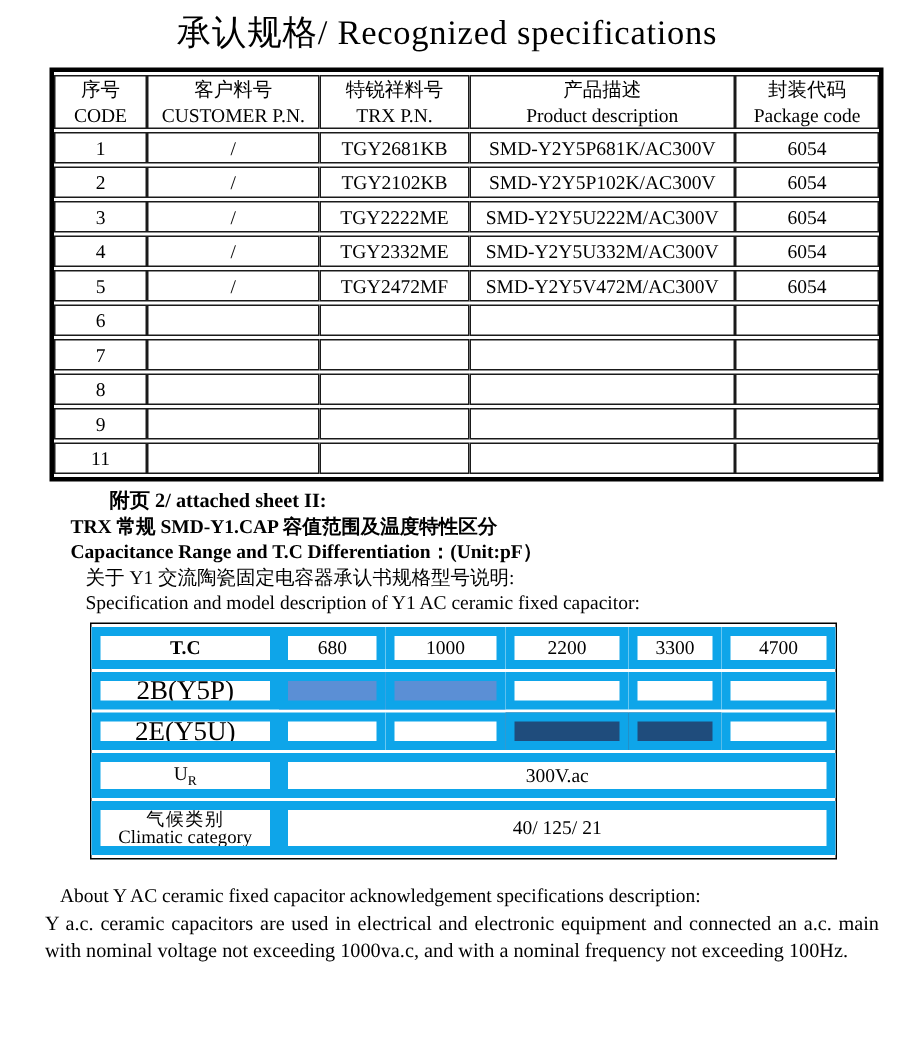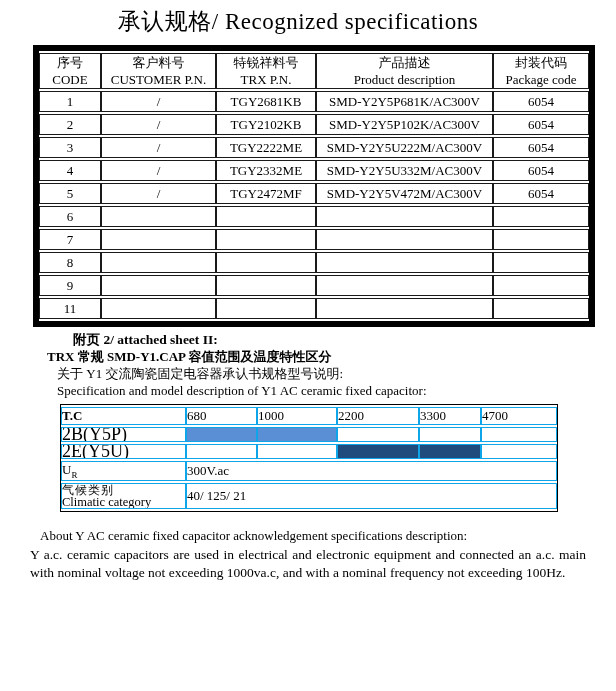--- a/index.html
+++ b/index.html
@@ -17,21 +17,21 @@
     letter-spacing: 0.5px;
     margin-bottom: 8px;
   }
 
   
   table.spec {
     margin-left: 33px;
     width: 550px;
     border-collapse: separate;
     border-spacing: 0 2px;
-    border: 6px solid #000000;
+    border: 3px solid #000000;
     table-layout: fixed;
   }
   table.spec th, table.spec td {
     border: 1px solid #1a1a1a;
     text-align: center;
     vertical-align: middle;
     font-size: 13px;
     font-weight: normal;
     background: #fff;
     padding: 0 2px;
@@ -57,22 +57,22 @@
   
   table.tc {
     margin: 5px 0 0 60px;
     width: 496px;
     border-collapse: separate;
     border-spacing: 0 2px;
     border: 1px solid #000;
     table-layout: fixed;
   }
   table.tc th, table.tc td {
-    border: 1px solid #0ea5e9;
-    text-align: left;
+    border: 6px solid #0ea5e9;
+    text-align: center;
     vertical-align: middle;
     font-size: 13px;
     font-weight: normal;
     background: #fff;
     padding: 0;
     overflow: hidden;
   }
   table.tc th.tc-head { font-weight: bold; height: 18px; }
   table.tc th { height: 18px; }
   .tcc-label { width: 125px; }
@@ -212,20 +212,21 @@
         <td></td>
         <td></td>
         <td></td>
       </tr>
     </tbody>
   </table>
 
   <div class="section">
     <div class="s-attached">附页 2/ attached sheet II:</div>
     <div class="s-zh-bold">TRX 常规 SMD-Y1.CAP 容值范围及温度特性区分</div>
+    <div class="s-en-bold">Capacitance Range and T.C Differentiation：(Unit:pF）</div>
     <div class="s-zh">关于 Y1 交流陶瓷固定电容器承认书规格型号说明:</div>
     <div class="s-en">Specification and model description of Y1 AC ceramic fixed capacitor:</div>
   </div>
 
   <table class="tc">
     <colgroup>
       <col class="tcc-label">
         <col class="tcc-1">
         <col class="tcc-2">
         <col class="tcc-3">

